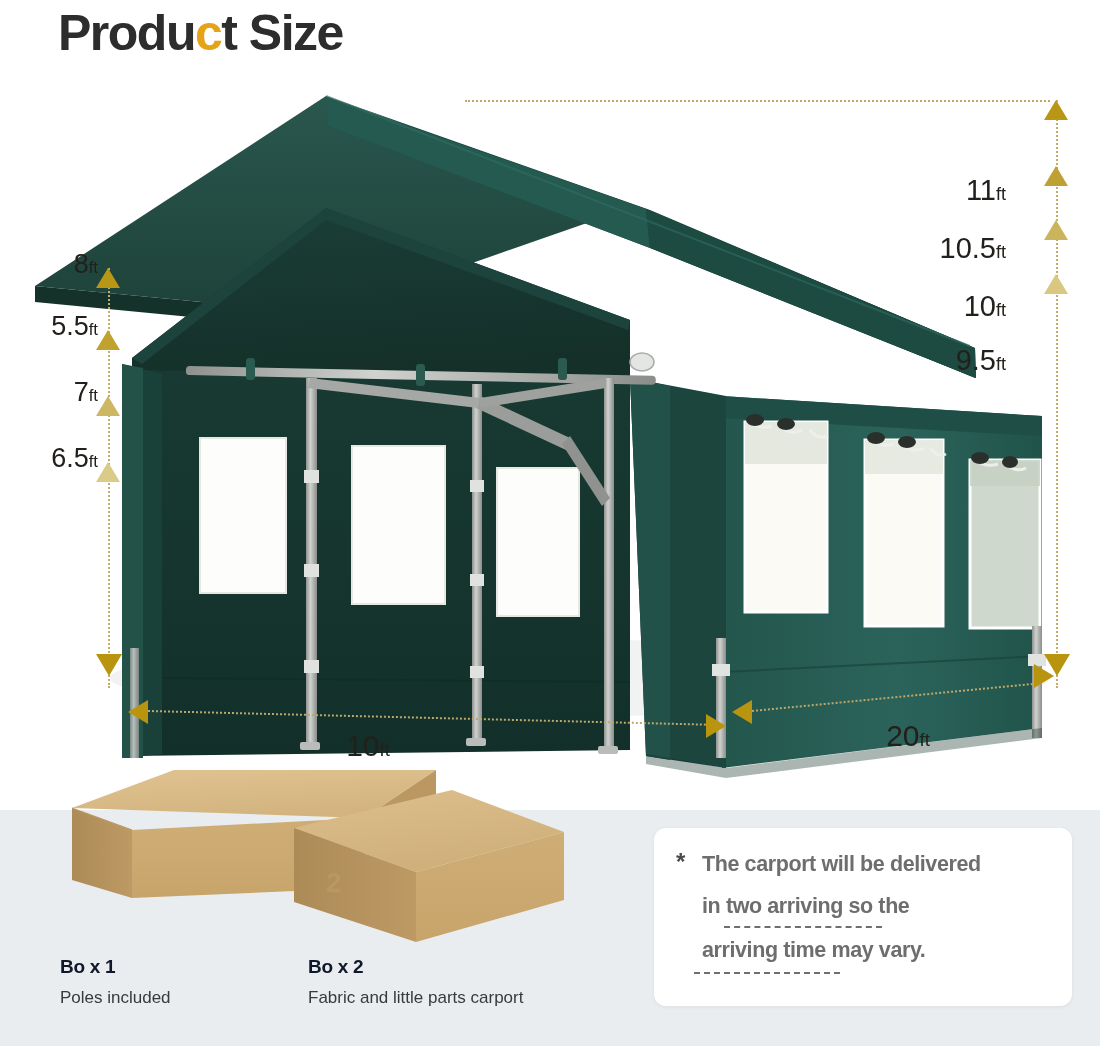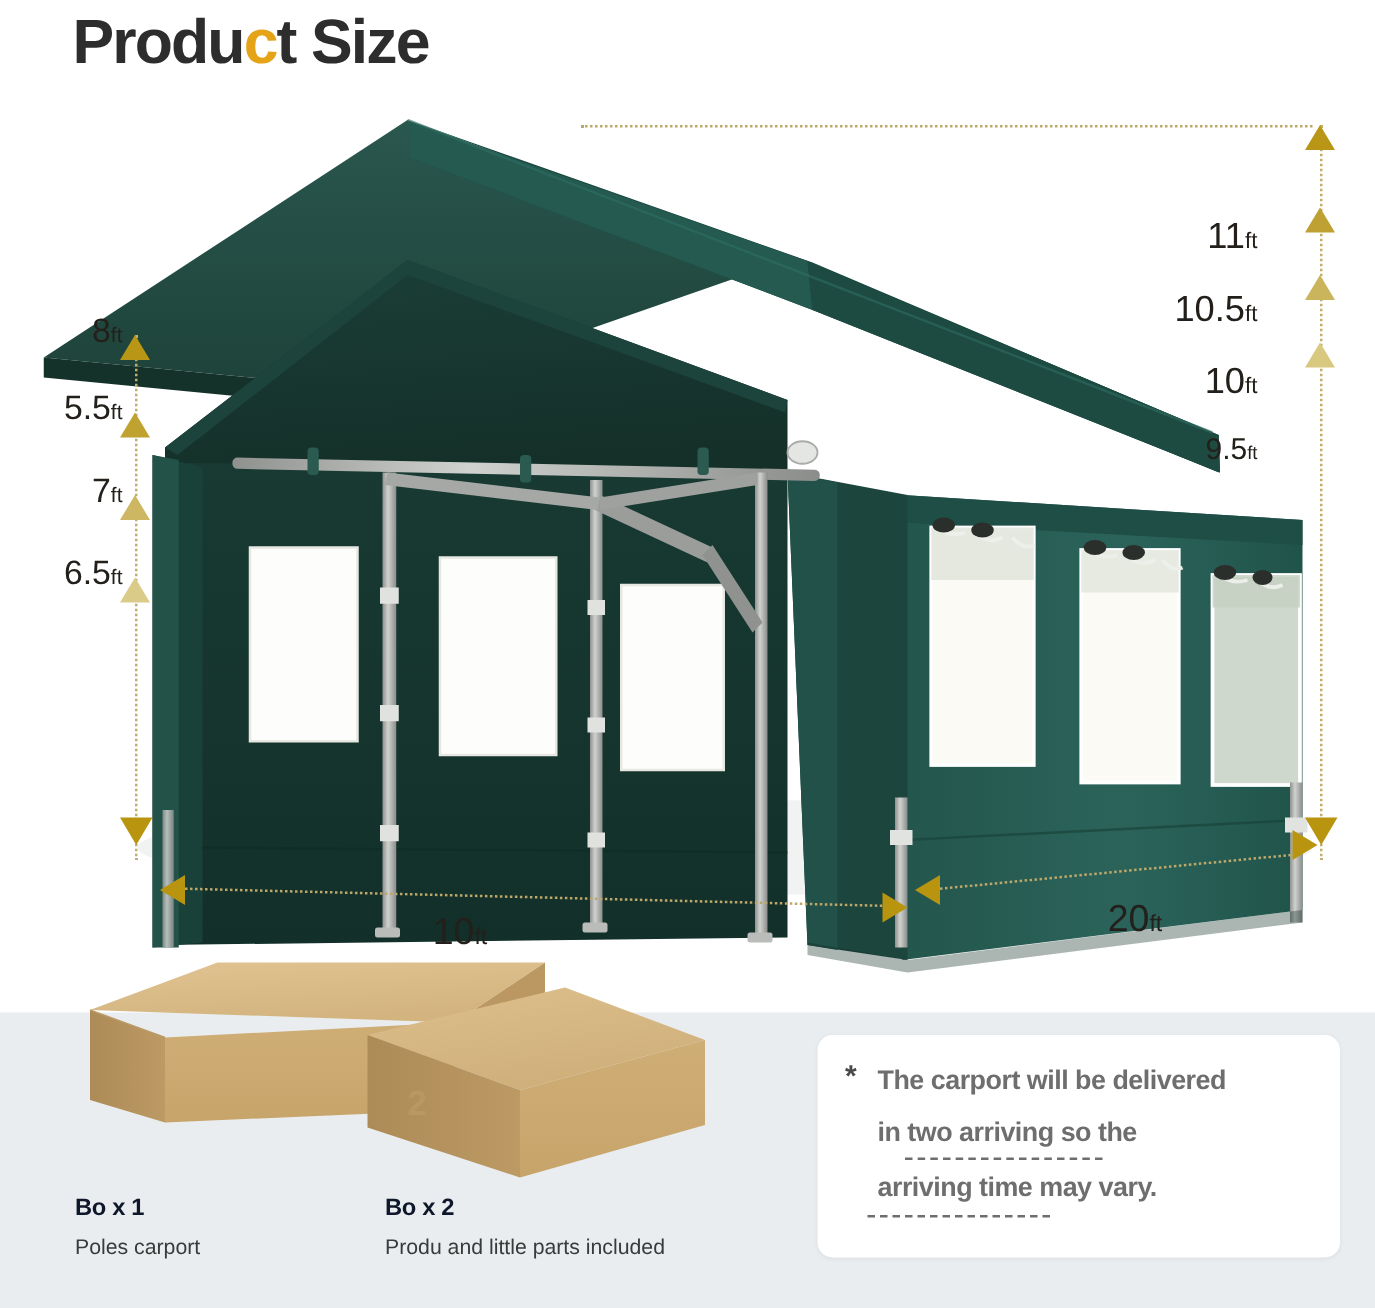--- a/index.html
+++ b/index.html
@@ -315,21 +315,21 @@
     <div class="dim-label" style="left:996px; top:170px; font-size:29px; transform:translate(-100%,-50%);">
       <span>10.5</span><span class="unit">ft</span>
     </div>
 
     <div class="arrow-up" style="left:1034px; top:142px; border-bottom-color:#cbb55c;"></div>
     <div class="dim-label" style="left:996px; top:228px; font-size:29px; transform:translate(-100%,-50%);">
       <span>10</span><span class="unit">ft</span>
     </div>
 
     <div class="arrow-up" style="left:1034px; top:196px; border-bottom-color:#d9c87f;"></div>
-    <div class="dim-label" style="left:996px; top:282px; font-size:24px; transform:translate(-100%,-50%);">
+    <div class="dim-label" style="left:996px; top:282px; font-size:29px; transform:translate(-100%,-50%);">
       <span>9.5</span><span class="unit">ft</span>
     </div>
 
     <div class="arrow-down" style="left:1034px; top:576px;"></div>
 
     <div class="vline" style="left:98px; top:190px; height:420px;"></div>
 
     <div class="arrow-up" style="left:86px; top:190px;"></div>
     <div class="dim-label" style="left:88px; top:190px; font-size:27px; transform:translate(-100%,-60%);">
       <span>8</span><span class="unit">ft</span>
@@ -401,24 +401,24 @@
 
     <g>
       <polygon points="250,68 408,30 520,72 372,112" fill="url(#boxTop2)"></polygon>
       <polygon points="250,68 250,142 372,182 372,112" fill="url(#boxSide)"></polygon>
       <polygon points="372,112 520,72 520,140 372,182" fill="url(#boxFront)"></polygon>
       <text x="282" y="132" font-family="Liberation Sans, sans-serif" font-size="28" font-weight="700" fill="#bc9a66" opacity="0.8">2</text>
     </g>
   </svg>
 
   <div class="box-caption" style="left:60px; top:956px;">Bo x 1</div>
-  <div class="box-sub" style="left:60px; top:988px;">Poles carport</div>
+  <div class="box-sub" style="left:60px; top:988px;">Poles included</div>
 
   <div class="box-caption" style="left:308px; top:956px;">Bo x 2</div>
-  <div class="box-sub" style="left:308px; top:988px;">Produ and little parts included</div>
+  <div class="box-sub" style="left:308px; top:988px;">Fabric and little parts carport</div>
 
   <div id="note-card">
     <div id="note-star">*</div>
 
     <div class="note-line" style="top:24px;">The carport will be delivered</div>
 
     <div class="note-line" style="top:66px;">in two arriving so the</div>
     <div class="note-underline" style="left:70px; top:98px; width:158px;"></div>
 
     <div class="note-line" style="top:110px;">arriving time may vary.</div>

